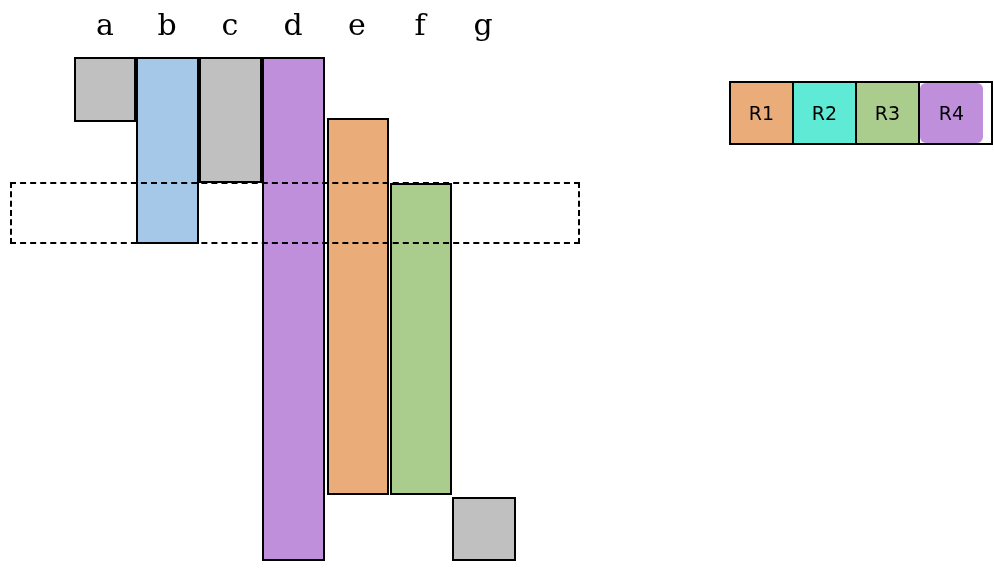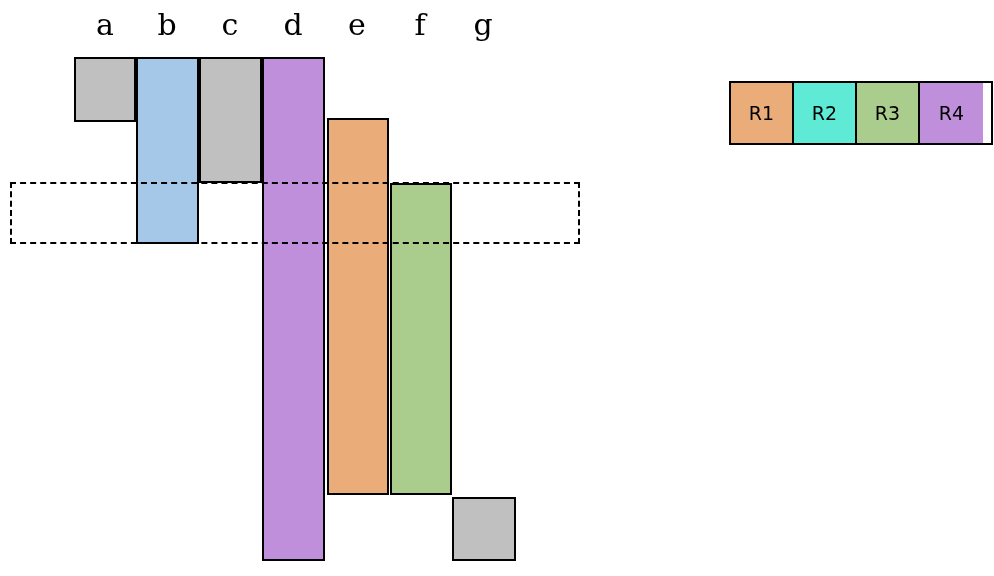--- a/index.html
+++ b/index.html
@@ -98,18 +98,18 @@
   <div id="legend" class="legend" style="left: 729px; top: 55px; width: 264px; height: 64px; margin-top: 26px;">
       <div class="legend-swatch" style="background: rgb(234, 172, 121);">
         <span>R1</span>
       </div>
       <div class="legend-swatch" style="background: #5eead4;">
         <span>R2</span>
       </div>
       <div class="legend-swatch" style="background: rgb(170, 205, 142);">
         <span>R3</span>
       </div>
-      <div class="legend-swatch" style="background: rgb(191, 143, 219);">
+      <div class="legend-swatch" style="background: rgb(191, 143, 219); border-radius: 6px;">
         <span>R4</span>
       </div>
     </div>
 
 </div>
 
 </body></html>

